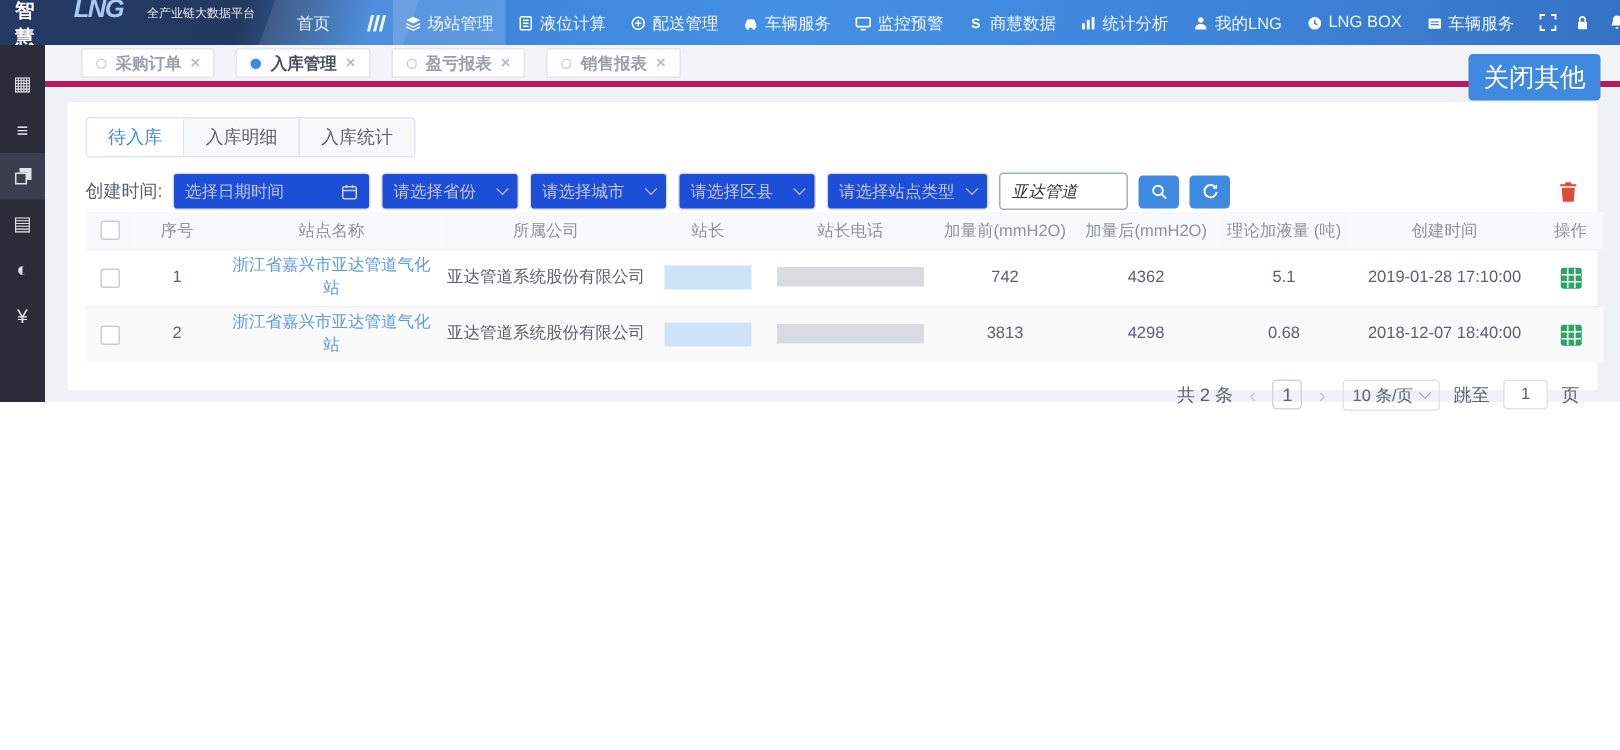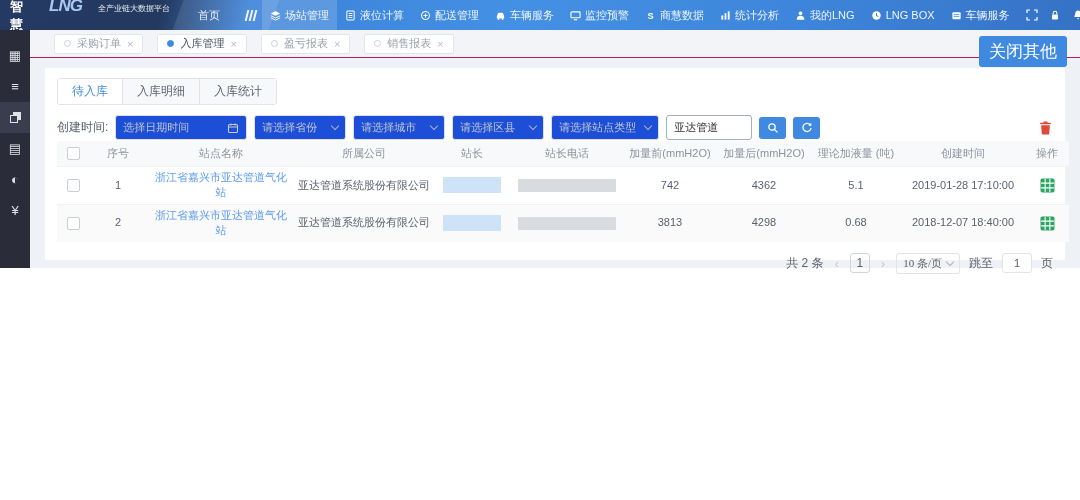--- a/index.html
+++ b/index.html
@@ -28,21 +28,21 @@
   .sidebar { position:absolute; top:30px; left:0; width:30px; height:238px; background:#2a2c39; padding-top:10px; }
   .side-item { width:30px; height:31px; display:flex; align-items:center; justify-content:center;
     color:#dfe2e8; font-size:13px; cursor:pointer; }
   .side-item.active { background:#3a3d4e; }
   .ic-copy { position:relative; width:11px; height:11px; }
   .ic-copy .b1 { position:absolute; right:0; top:0; width:8px; height:8px; background:#dfe2e8; }
   .ic-copy .b2 { position:absolute; left:0; bottom:0; width:8px; height:8px; background:#3a3d4e; border:1px solid #dfe2e8; }
 
   
   .tabbar { position:absolute; top:30px; left:30px; right:0; height:28px; background:#f3f4f7;
-    border-bottom:1px solid #be185d; display:flex; align-items:center; gap:14px; padding:0 0 0 24px; }
+    border-bottom:4px solid #be185d; display:flex; align-items:center; gap:14px; padding:0 0 0 24px;font-weight:bold; }
   .tab { display:flex; align-items:center; gap:6px; height:20px; padding:0 9px; background:#fff;
     border:1px solid #e2e5ea; border-radius:2px; font-size:11px; color:#9aa1ab; cursor:pointer; }
   .tab .dot { width:7px; height:7px; border-radius:50%; border:1px solid #ccd2da; }
   .tab.active { color:#4a5160; }
   .tab.active .dot { background:#3f8ae0; border-color:#3f8ae0; }
   .tab .x { color:#b6bcc6; font-size:11px; }
   .btn-close-others { position:absolute; top:36px; right:13px; z-index:6; background:#3f8ae0; color:#fff;
     font-size:17px; padding:4px 10px; border-radius:3px; border:none; cursor:pointer; }
 
   
@@ -58,21 +58,21 @@
   .filters { display:flex; align-items:center; gap:7px; margin-top:10px; font-size:12px; color:#5a6270; }
   .f-box { height:25px; border:1px solid #dcdfe6; border-radius:3px; background:#1d4ed8; display:flex;
     align-items:center; justify-content:space-between; padding:0 7px; font-size:11px; cursor:pointer; }
   .ph { color:#bfc6d0; }
   .chev { width:6px; height:6px; border-right:1.4px solid #aab3bf; border-bottom:1.4px solid #aab3bf;
     transform:rotate(45deg); margin-top:-3px; flex:none; margin-left:5px; }
   .f-date { width:132px; }
   .f-sel1,.f-sel2,.f-sel3 { width:92px; }
   .f-sel4 { width:108px; }
   .f-search { width:86px; height:25px; border:1px solid #9fb0c6; border-radius:3px; padding:0 7px;
-    font-size:11px; color:#333; font-family:inherit; }
+    font-size:11px; color:#333; font-family:inherit;font-style:italic; }
   .btn-sq { width:27px; height:22px; background:#3f8ae0; border:none; border-radius:3px; display:flex;
     align-items:center; justify-content:center; cursor:pointer; }
   .trash { margin-left:auto; cursor:pointer; display:flex; align-items:center; }
 
   table { width:100%; table-layout:fixed; border-collapse:collapse; font-size:11px; margin-top:1px; }
   thead th { background:#f8f9fb; color:#8b93a0; font-weight:normal; padding:5px 3px; text-align:center;
     white-space:nowrap; overflow:hidden; }
   tbody td { padding:3px; color:#5a6270; text-align:center; height:35px; line-height:1.4; }
   tbody tr { border-top:1px solid #f0f2f5; }
   tbody tr:nth-child(2) { background:#fafafa; }
@@ -80,21 +80,21 @@
   .cbx { width:13px; height:13px; border:1px solid #c9ced6; border-radius:2px; background:#fff; margin:0 auto; cursor:pointer; }
   .redact-b { width:58px; height:16px; background:#cfe3f8; display:inline-block; vertical-align:middle; }
   .redact-g { width:98px; height:13px; background:#d8dbe0; display:inline-block; vertical-align:middle; }
 
   .pagination { display:flex; justify-content:flex-end; align-items:center; gap:9px; margin-top:11px;
     font-size:12px; color:#5a6270; }
   .pg-arrow { color:#c2c8d2; font-size:13px; cursor:pointer; padding:0 2px; }
   .pg-num { min-width:20px; height:20px; line-height:18px; border:1px solid #cfd8d3; border-radius:3px;
     text-align:center; padding:0 4px; cursor:pointer; }
   .pg-size { display:flex; align-items:center; border:1px solid #dfe3ea; border-radius:3px; padding:2px 6px;
-    font-size:11px; cursor:pointer;font-family:Liberation Serif, serif; }
+    font-size:11px; cursor:pointer; }
   .pg-jump-input { width:30px; height:20px; border:1px solid #dfe3ea; border-radius:3px; text-align:center;
     font-size:11px; color:#5a6270; font-family:inherit; }
   svg { display:block; }
 </style>
 </head>
 <body>
 
 <div class="screen">
 
   <header class="navbar">

